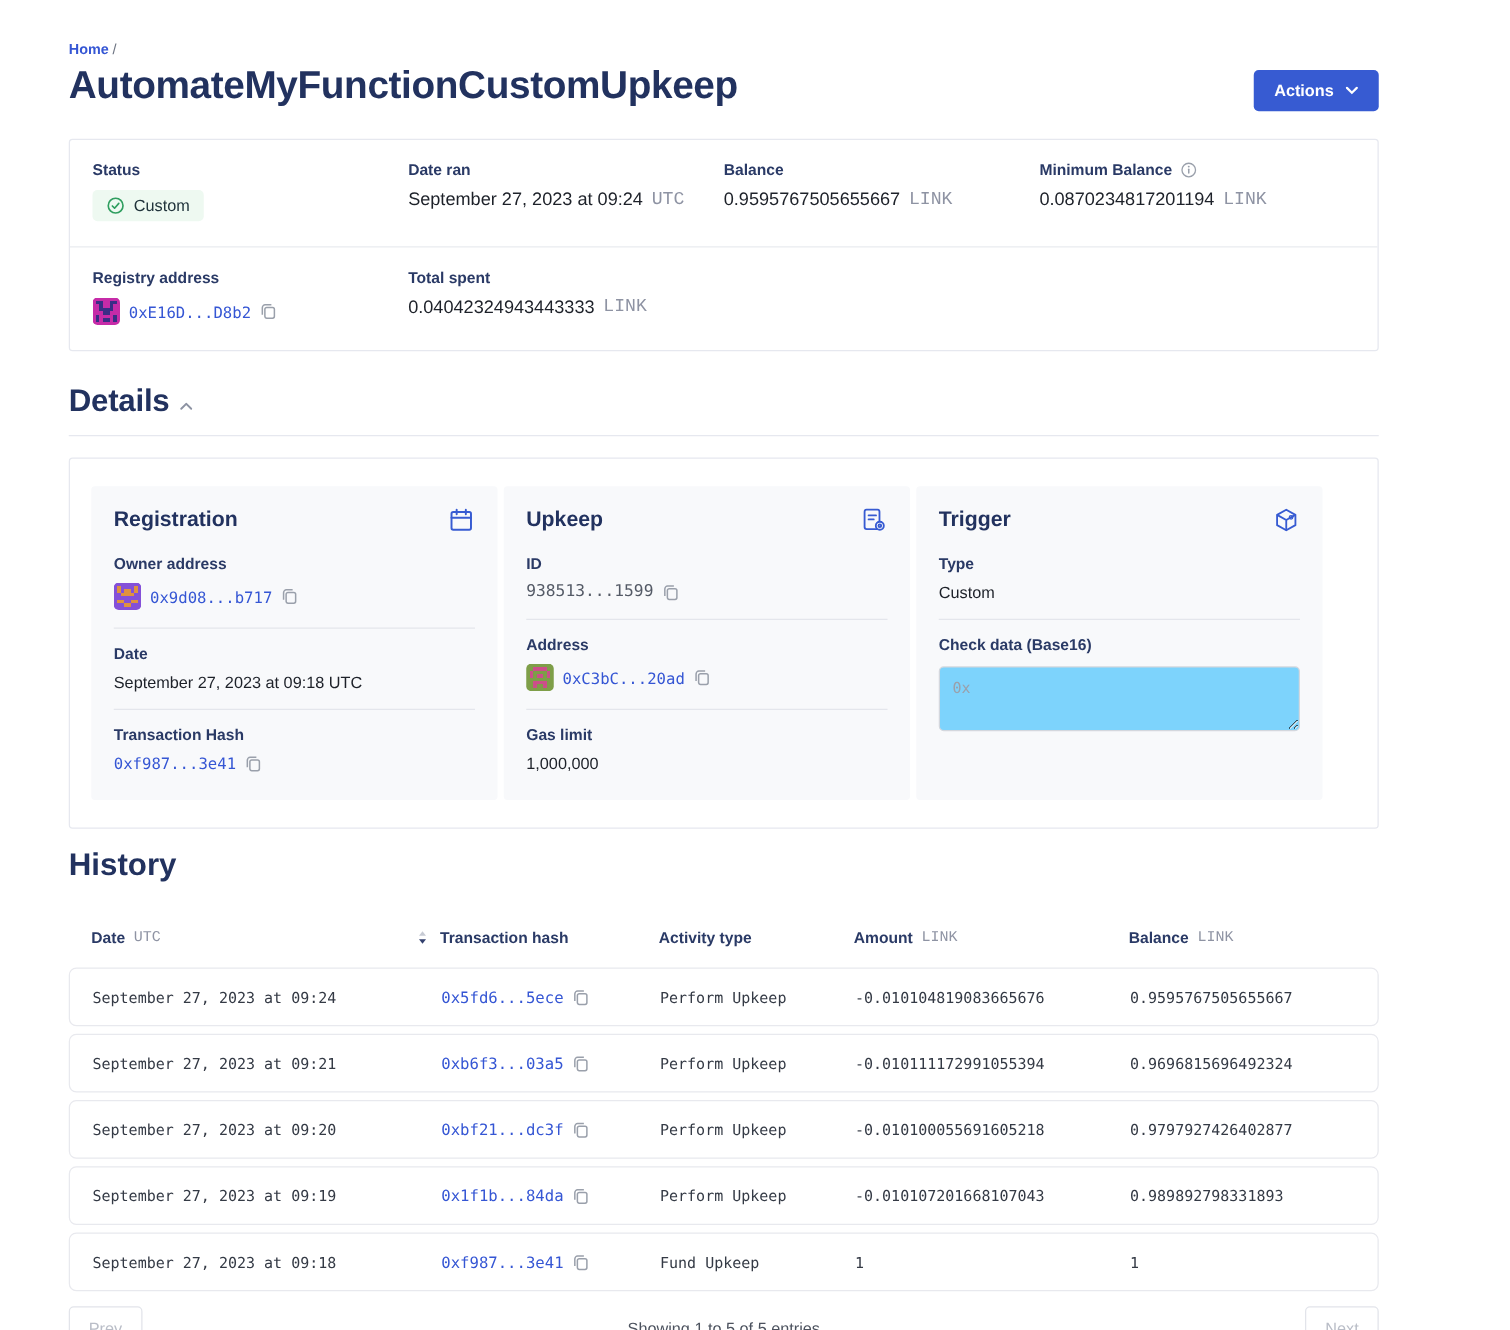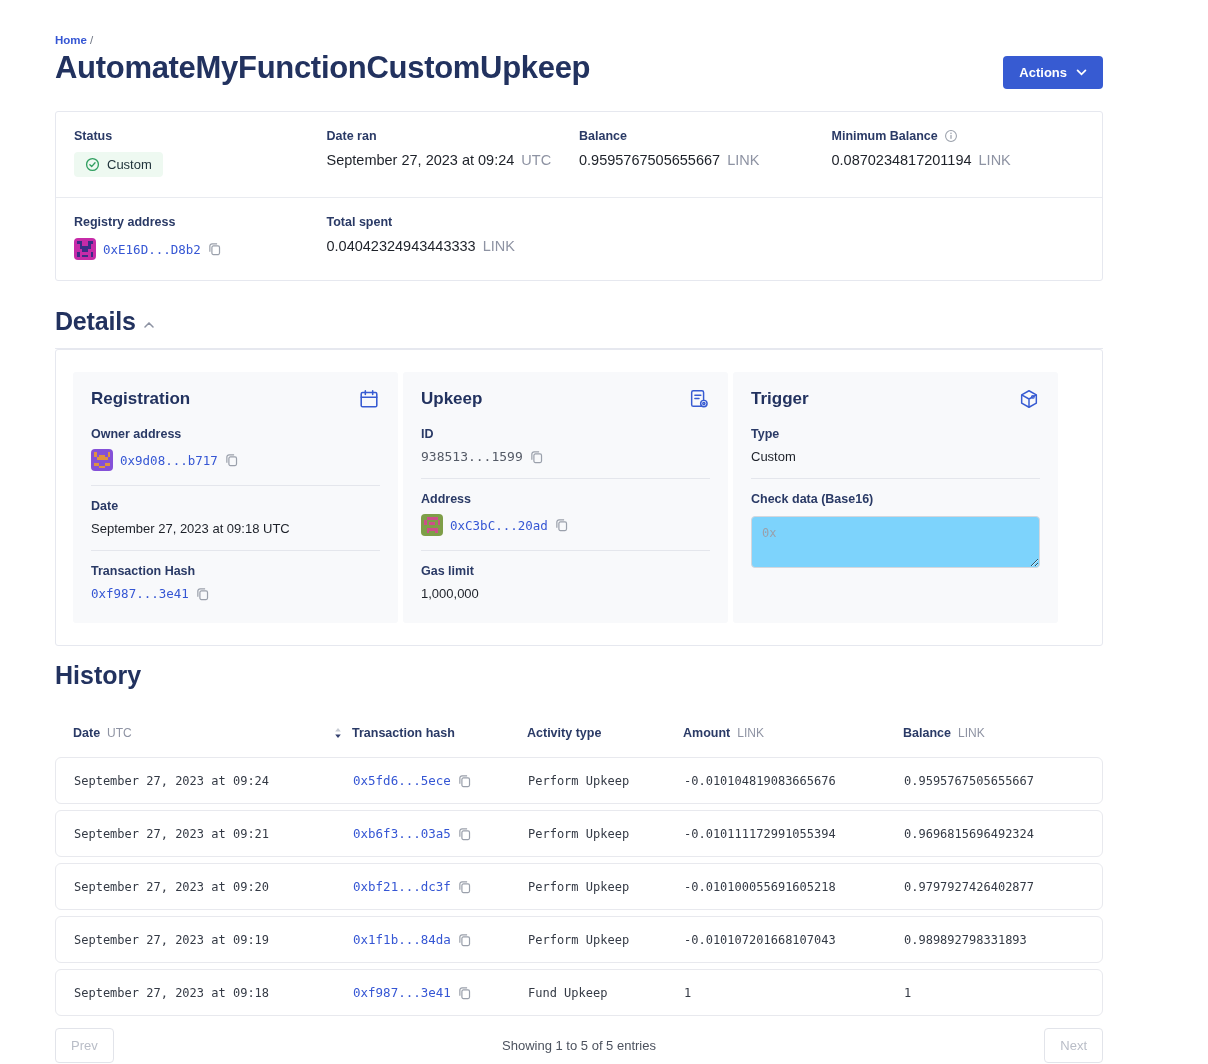--- a/index.html
+++ b/index.html
@@ -23,34 +23,34 @@
     font-family:"Liberation Sans",sans-serif; font-size:13px; font-weight:bold;
     padding:9px 16px; display:inline-flex; align-items:center; gap:9px; cursor:pointer;
   }
 
   
   .summary-card { margin-top:22px; border:1px solid #e6e8ef; border-radius:3px; }
   .summary-row { display:grid; grid-template-columns:repeat(4,1fr); padding:17px 18px 20px 18px; }
   .summary-row + .summary-row { border-top:1px solid #e9ebf0; }
   .field-label { font-size:12.5px; font-weight:bold; color:#2a3a66; display:flex; align-items:center; gap:6px; }
   .field-value { margin-top:9px; font-size:14.5px; color:#1d2129; display:flex; align-items:center; gap:7px; }
-  .unit { color:#8e93a3; }
+  .unit { color:#8e93a3;font-family:Liberation Mono, monospace; }
   .badge-active {
     display:inline-flex; align-items:center; gap:7px; background:#eef9f1;
     border-radius:4px; padding:5px 11px; font-size:13px; color:#21343c;
   }
   .addr-link { color:#3556d4; text-decoration:none; font-family:"DejaVu Sans Mono",monospace; font-size:12.5px; }
   .mono-gray { font-family:"DejaVu Sans Mono",monospace; font-size:13px; color:#545a66; }
   .copy-btn { background:none; border:none; cursor:pointer; display:inline-flex; padding:0; }
 
   
   .section-head { display:flex; align-items:center; gap:8px; margin-top:26px; }
   .section-head h2 { font-size:25px; color:#22325f; letter-spacing:-0.2px; }
   hr.section-rule { border:none; border-top:1px solid #e6e8ef; margin-top:12px; }
-  .details-box { border:1px solid #e6e8ef; border-radius:3px; margin-top:0; padding:22px 17px; display:flex; gap:5px; }
+  .details-box { border:1px solid #e6e8ef; border-radius:3px; margin-top:17px; padding:22px 17px; display:flex; gap:5px; }
   .detail-card { width:325px; background:#f8f9fb; border-radius:3px; padding:16px 18px 18px 18px; }
   .detail-card-head { display:flex; align-items:center; justify-content:space-between; margin-bottom:4px; }
   .detail-card-head h3 { font-size:17px; color:#22325f; }
   .detail-field { padding:13px 0 14px 0; }
   .detail-field + .detail-field { border-top:1px solid #e4e6ec; }
   .detail-field .field-value { font-size:13px; margin-top:8px; }
   .checkdata-area {
     margin-top:10px; width:100%; height:52px; resize:both;
     background:#7dd3fc; border:1px solid #d4d7dd; border-radius:4px;
     font-family:"DejaVu Sans Mono",monospace; font-size:12px; color:#1d2129; padding:9px 10px;

